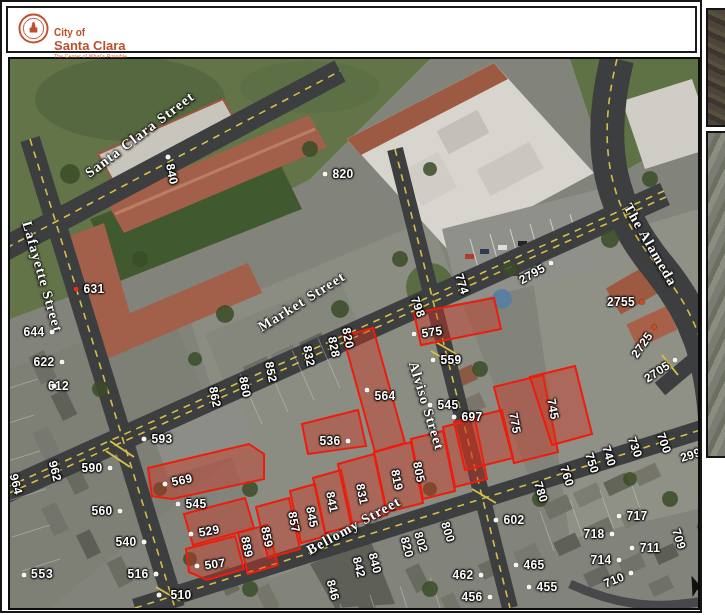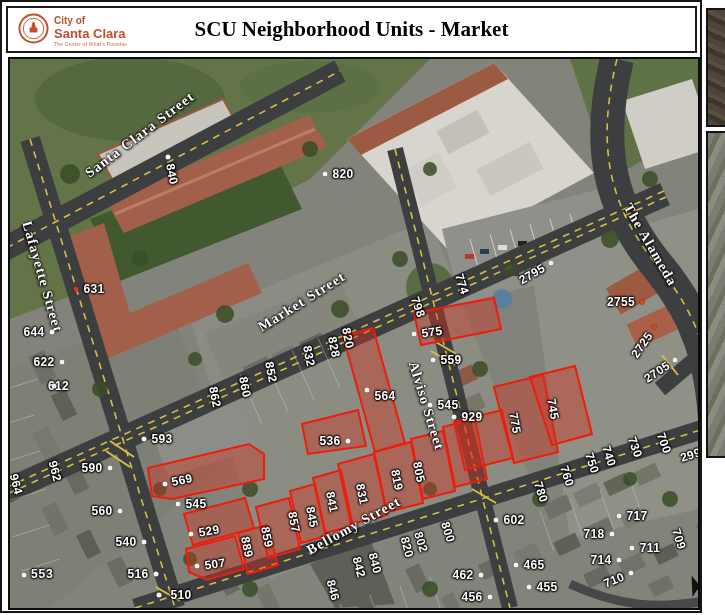--- a/index.html
+++ b/index.html
@@ -6,21 +6,21 @@
   body{position:relative;width:725px;height:615px;overflow:hidden;
        font-family:"Liberation Sans",sans-serif;}
   .page-frame{position:absolute;left:0;top:0;width:698px;height:609px;
        border:2px solid #161616;pointer-events:none;z-index:30;}
   
   .header{position:absolute;left:6px;top:6px;width:691px;height:47px;
        border:2px solid #1b1b1b;box-sizing:border-box;background:#fff;z-index:20;}
   .logo{position:absolute;left:10px;top:5px;display:flex;align-items:flex-start;gap:5px;}
   .seal{width:31px;height:31px;}
   .logo-text{line-height:1;margin-top:3px;}
-  .logo-line1{font-weight:bold;font-size:10px;color:#c04f2d;display:block;}
+  .logo-line1{font-weight:bold;font-size:10px;color:#c04f2d;display:block;margin-top:12px;}
   .logo-line2{font-weight:bold;font-size:13px;color:#c04f2d;display:block;margin-top:1px;}
   .logo-tag{font-size:5px;color:#cd6a43;display:block;margin-top:2px;letter-spacing:.2px;}
   .title{position:absolute;left:0;right:0;top:9px;text-align:center;
        font-family:"Liberation Serif",serif;font-weight:bold;font-size:21px;color:#000;}
   
   .map{position:absolute;left:8px;top:57px;width:692px;height:553px;
        border:2.5px solid #0c0c0c;box-sizing:border-box;background:#82847b;overflow:hidden;}
   .map svg.scene{position:absolute;left:0;top:0;}
   .addr-lbl{position:absolute;font-weight:bold;font-size:12px;color:#fff;white-space:nowrap;
        letter-spacing:.3px;z-index:5;
@@ -50,21 +50,20 @@
       <circle cx="16" cy="16" r="10.5" fill="none" stroke="#c04f2d" stroke-width="1"></circle>
       <path d="M12,20 h8 v-5 h-2 v-2 a2,2 0 0 0 -4,0 v2 h-2 z" fill="#c04f2d"></path>
       <circle cx="16" cy="10.5" r="1.3" fill="#c04f2d"></circle>
     </svg>
     <span class="logo-text">
       <span class="logo-line1">City of</span>
       <span class="logo-line2">Santa Clara</span>
       <span class="logo-tag">The Center of What's Possible</span>
     </span>
   </div>
-  <div class="title">SCU Neighborhood Units - Market</div>
 </div>
 
 <div class="map">
   <svg class="scene" width="688" height="549" viewBox="0 0 688 549">
 
     <rect width="688" height="549" fill="#82847b"></rect>
     <polygon points="0,310 160,250 220,400 40,549 0,549" fill="#7e7f75"></polygon>
     <polygon points="180,260 420,160 520,420 260,520" fill="#8b8c82"></polygon>
     <polygon points="520,200 688,150 688,450 560,480" fill="#8f9086"></polygon>
 
@@ -291,21 +290,21 @@
     <span class="addr-lbl" style="left: 324px; top: 288px; transform: translate(-50%, -50%) rotate(78deg);">828</span>
     <span class="addr-lbl" style="left: 338px; top: 279px; transform: translate(-50%, -50%) rotate(78deg);">820</span>
     <span class="addr-lbl" style="left: 408px; top: 248px; transform: translate(-50%, -50%) rotate(70deg);">798</span>
     <span class="addr-lbl" style="left: 452px; top: 225px; transform: translate(-50%, -50%) rotate(72deg);">774</span>
     <span class="addr-lbl" style="left: 422px; top: 273px; transform: translate(-50%, -50%) rotate(-8deg);">575</span>
     <span class="dot" style="left: 404.373px; top: 275.477px; background: rgb(244, 244, 239);"></span>
     <span class="addr-lbl" style="left: 441px; top: 301px; transform: translate(-50%, -50%) rotate(0deg);">559</span>
     <span class="dot" style="left: 423.2px; top: 301px; background: rgb(244, 244, 239);"></span>
     <span class="addr-lbl" style="left: 438px; top: 346px; transform: translate(-50%, -50%) rotate(0deg);">545</span>
     <span class="dot" style="left: 420.2px; top: 346px; background: rgb(244, 244, 239);"></span>
-    <span class="addr-lbl" style="left: 462px; top: 358px; transform: translate(-50%, -50%) rotate(0deg);">929</span>
+    <span class="addr-lbl" style="left: 462px; top: 358px; transform: translate(-50%, -50%) rotate(0deg);">697</span>
     <span class="dot" style="left: 444.2px; top: 358px; background: rgb(244, 244, 239);"></span>
     <span class="addr-lbl" style="left: 505px; top: 364px; transform: translate(-50%, -50%) rotate(80deg);">775</span>
     <span class="addr-lbl" style="left: 543px; top: 350px; transform: translate(-50%, -50%) rotate(80deg);">745</span>
     <span class="addr-lbl" style="left: 522px; top: 215px; transform: translate(-50%, -50%) rotate(-30deg);">2795</span>
     <span class="dot" style="left: 540.533px; top: 204.3px; background: rgb(244, 244, 239);"></span>
     <span class="addr-lbl" style="left: 611px; top: 243px; transform: translate(-50%, -50%) rotate(0deg);">2755</span>
     <span class="dot" style="left: 632.4px; top: 243px; background: rgb(201, 77, 34);"></span>
     <span class="addr-lbl" style="left: 632px; top: 286px; transform: translate(-50%, -50%) rotate(-55deg);">2725</span>
     <span class="dot" style="left: 644.275px; top: 268.47px; background: rgb(201, 77, 34);"></span>
     <span class="addr-lbl" style="left: 647px; top: 313px; transform: translate(-50%, -50%) rotate(-33deg);">2705</span>

